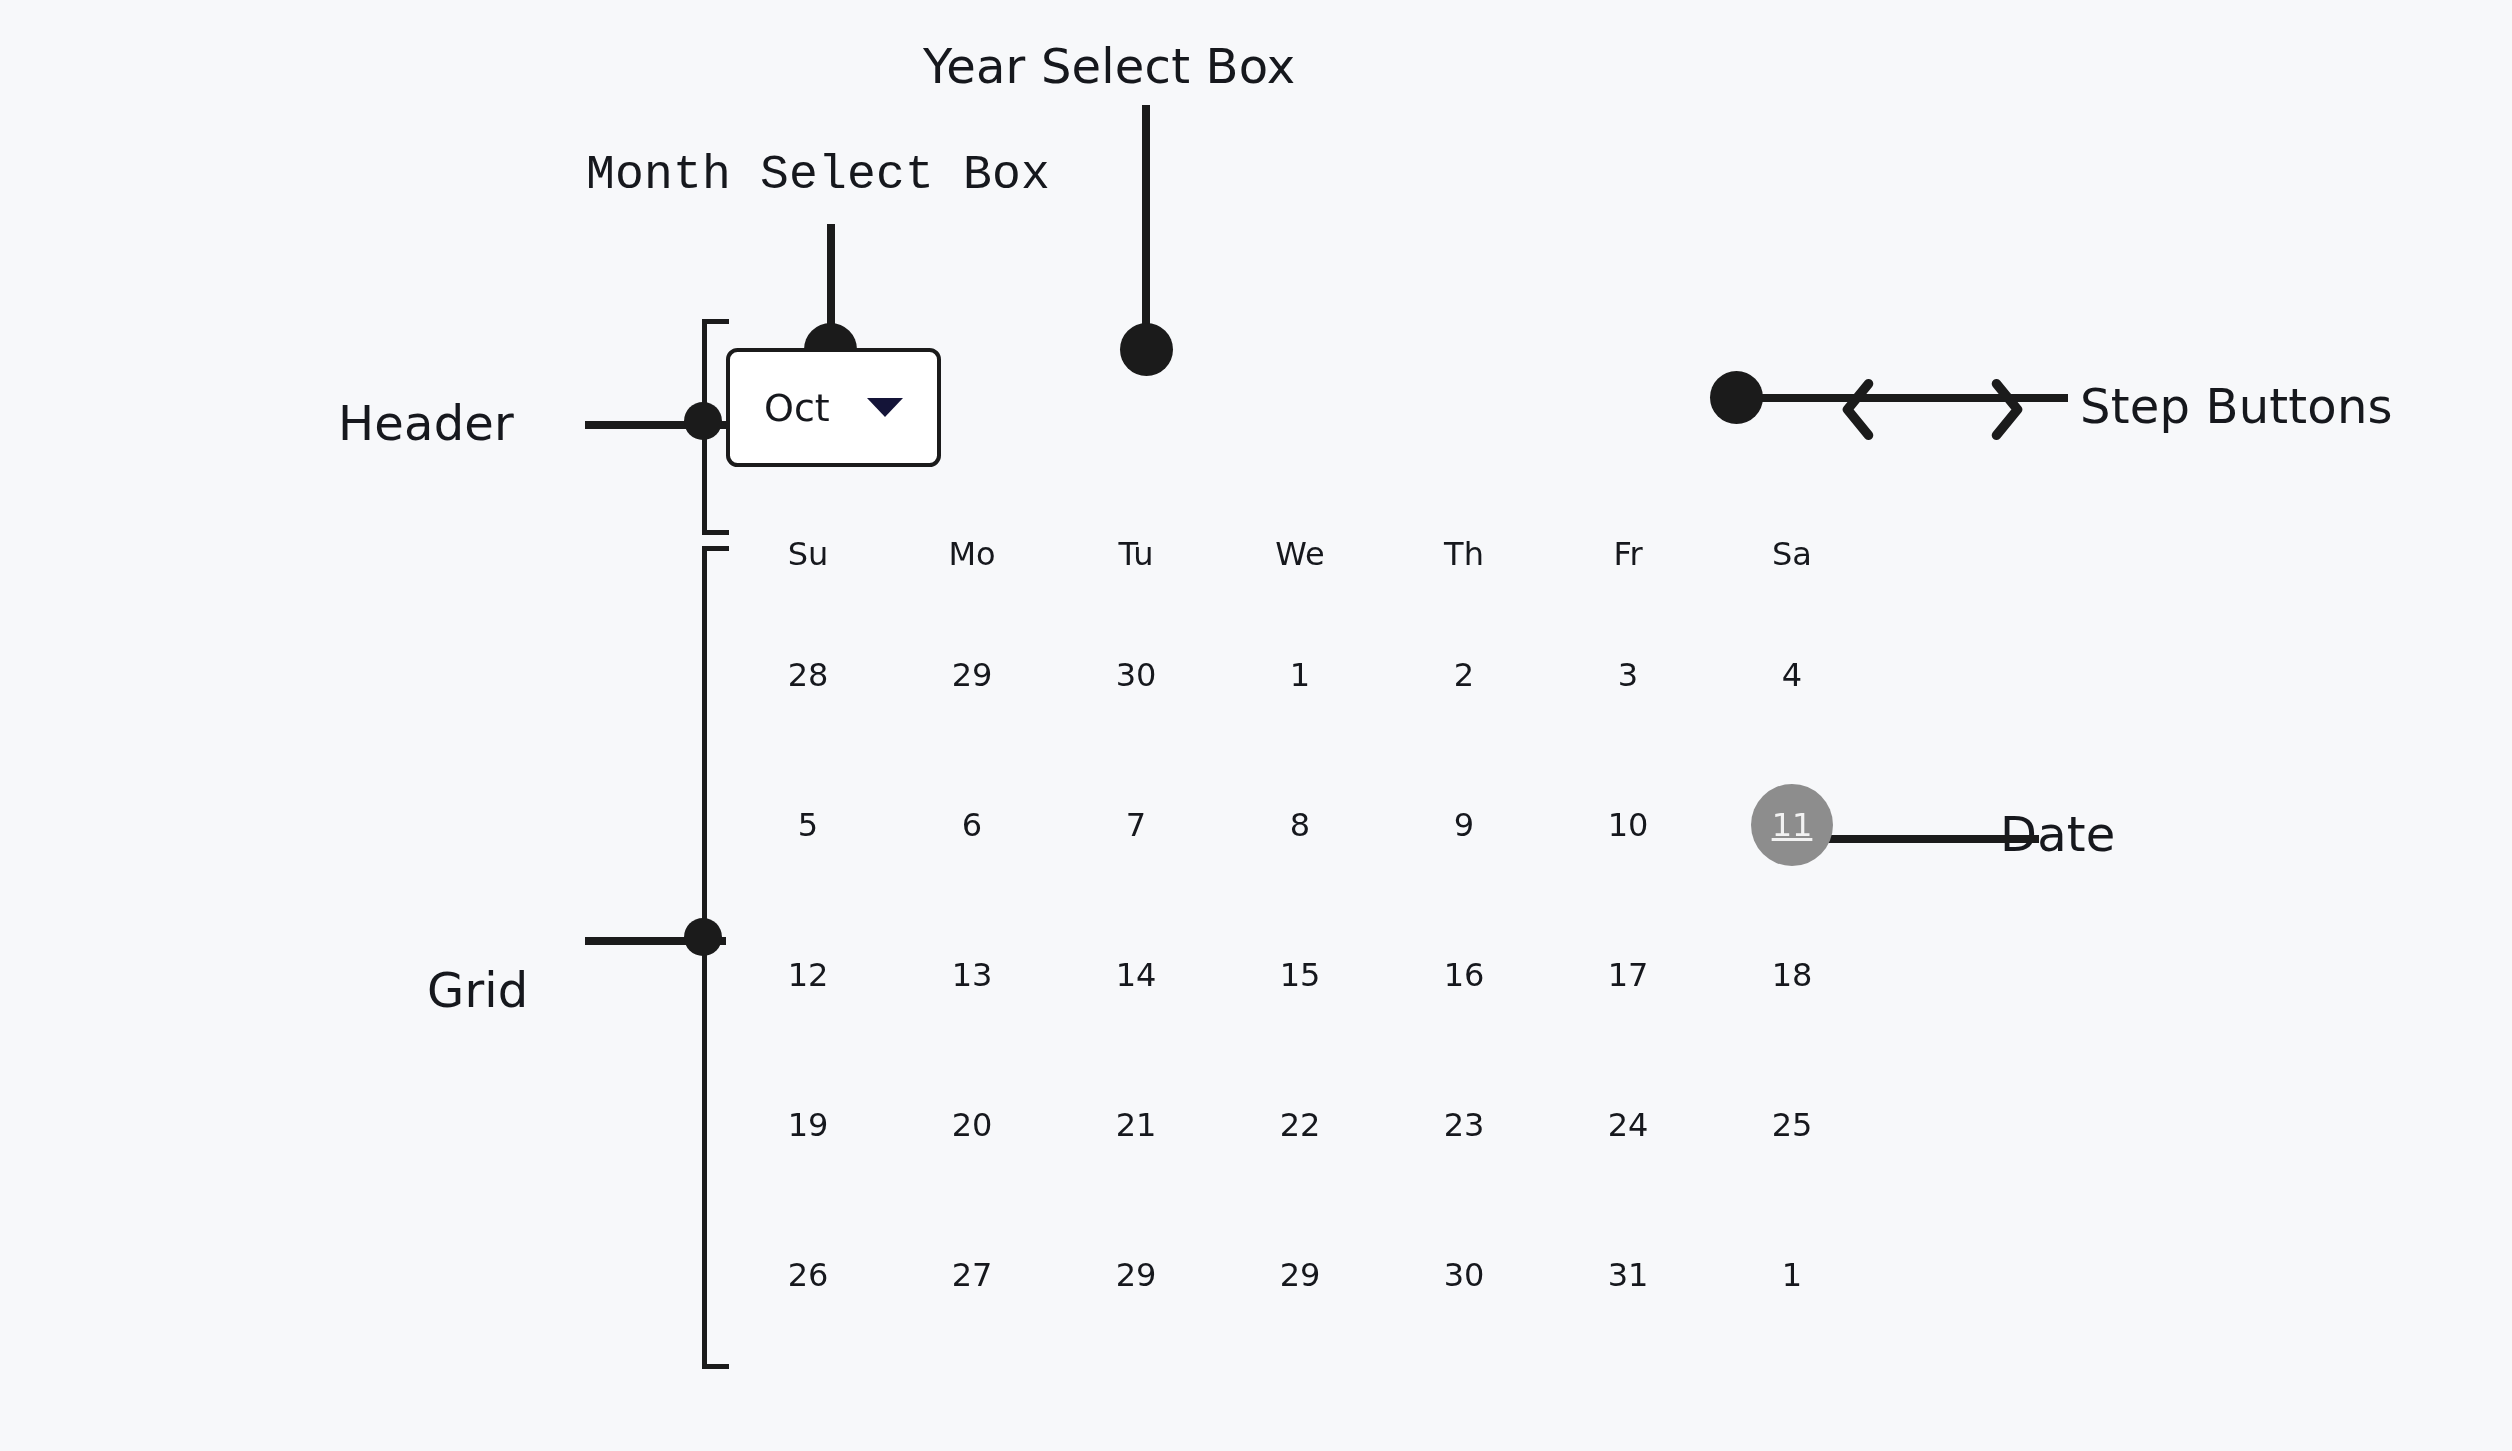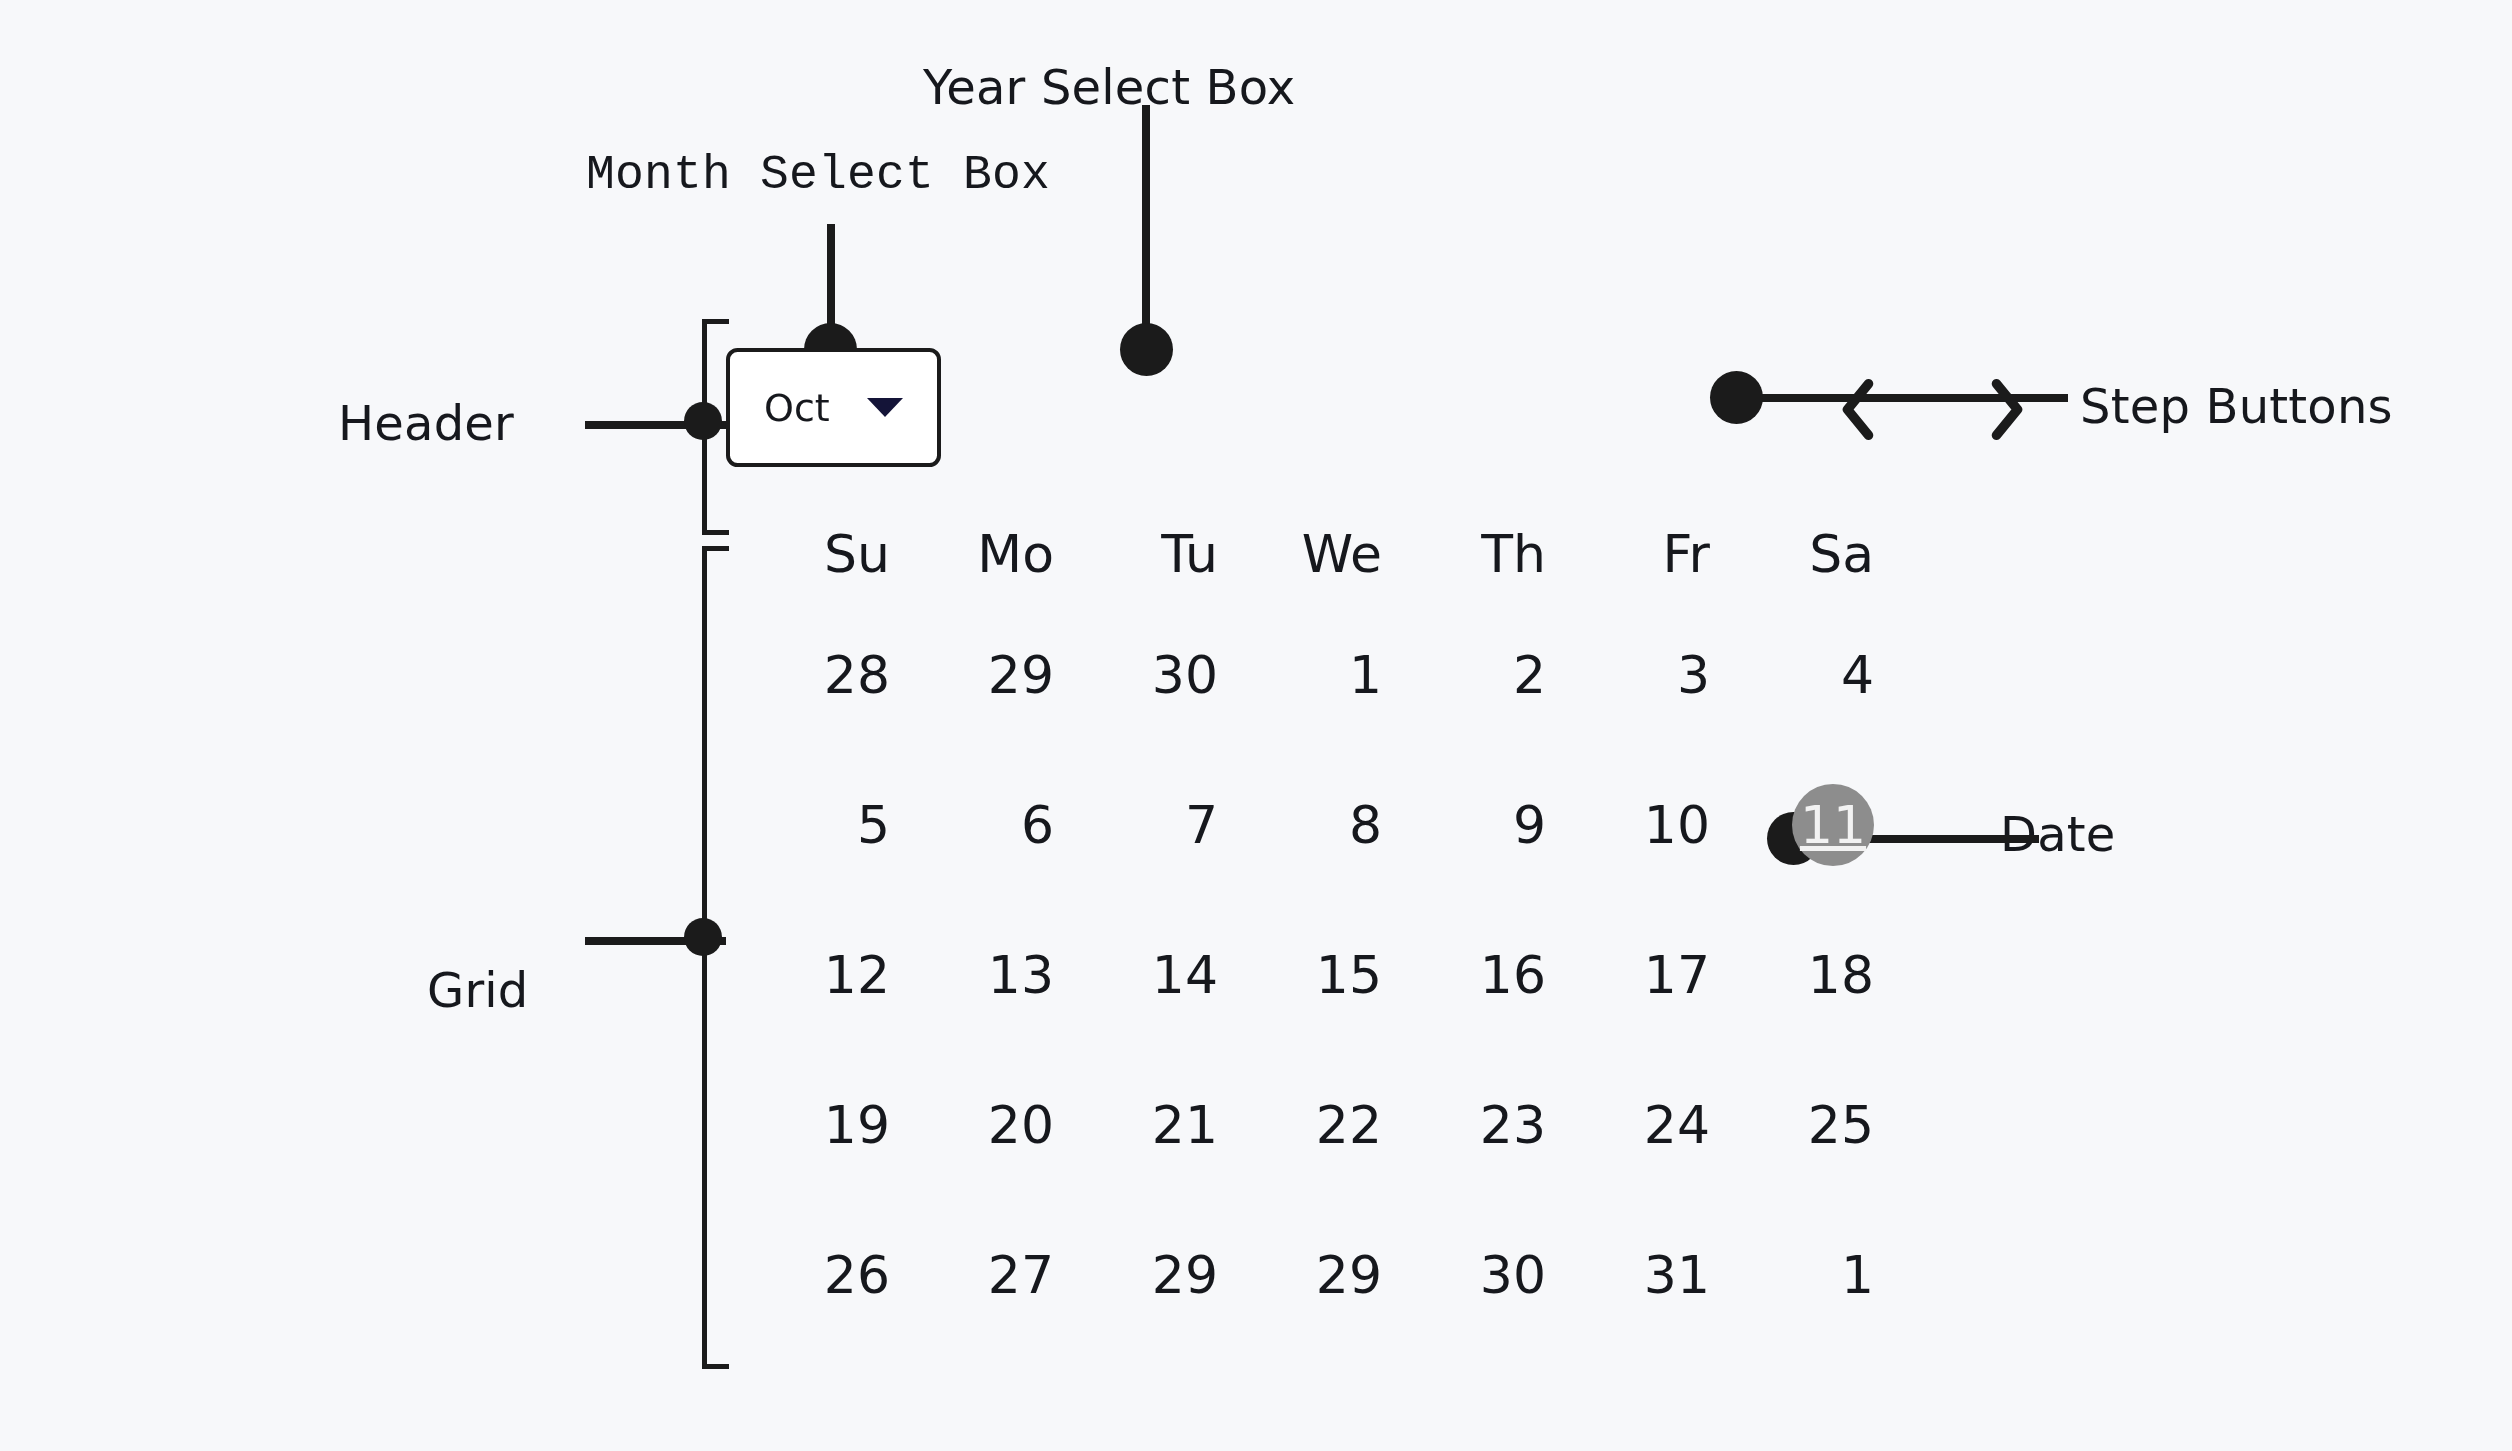--- a/index.html
+++ b/index.html
@@ -138,23 +138,23 @@
   .grid-row {
     display: grid;
     grid-template-columns: repeat(7, 164px);
     align-items: center;
   }
   .grid-row.weekdays { height: 92px; }
   .grid-row.days     { height: 150px; }
 
   .cell {
     position: relative;
-    font-size: 52px;
+    font-size: 32px;
     color: #16181d;
-    text-align: right;
+    text-align: center;
     line-height: 1;
   }
   .cell.weekday { color: #16181d; }
   .cell.day { cursor: pointer; }
 
   
   .cell.day.selected span.daynum {
     display: inline-flex;
     align-items: center;
     justify-content: center;
@@ -164,21 +164,21 @@
     background: #8d8d8d;
     color: #f2f2f2;
     text-decoration: underline;
   }
 </style>
 </head>
 <body>
 
 <div id="stage">
 
-  <div class="anno-label" id="lbl-year" style="left:923px;  top:63px;">Year Select Box</div>
+  <div class="anno-label" id="lbl-year" style="left:923px;  top:42px;">Year Select Box</div>
 
   <div class="anno-label" id="lbl-month" style="left:586px;  top:151px;font-family:Liberation Mono, monospace;">Month Select Box</div>
 
   <div class="anno-label" id="lbl-step" style="left:2080px; top:382px;">Step Buttons</div>
 
   <div class="anno-label" id="lbl-header" style="left:338px; top:399px;">Header</div>
 
   <div class="anno-label" id="lbl-date" style="left:2000px; top:810px;text-align:center;">Date</div>
 
   <div class="anno-label" id="lbl-grid" style="left:427px;  top:966px;">Grid</div>

